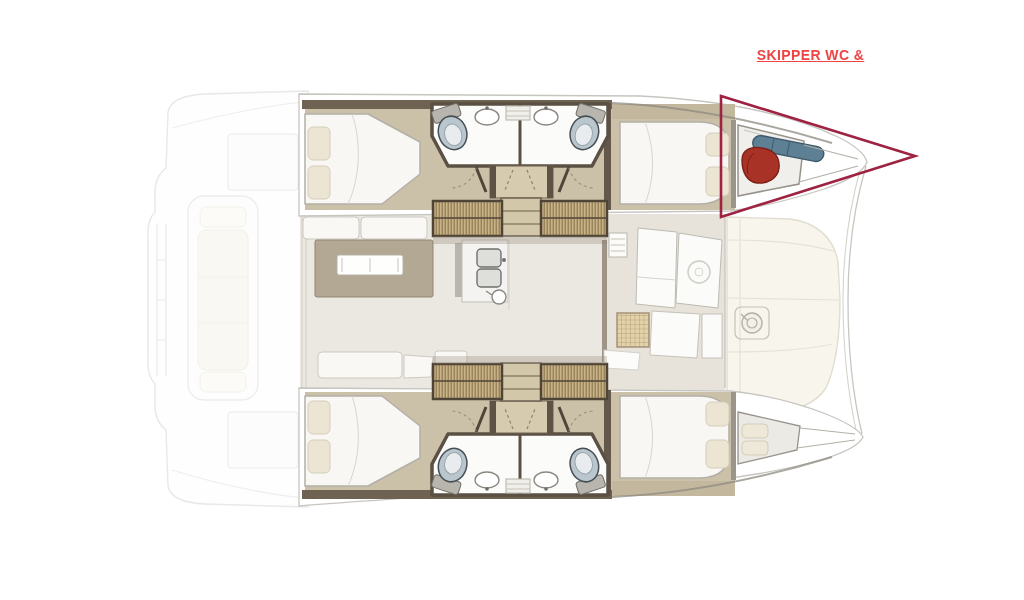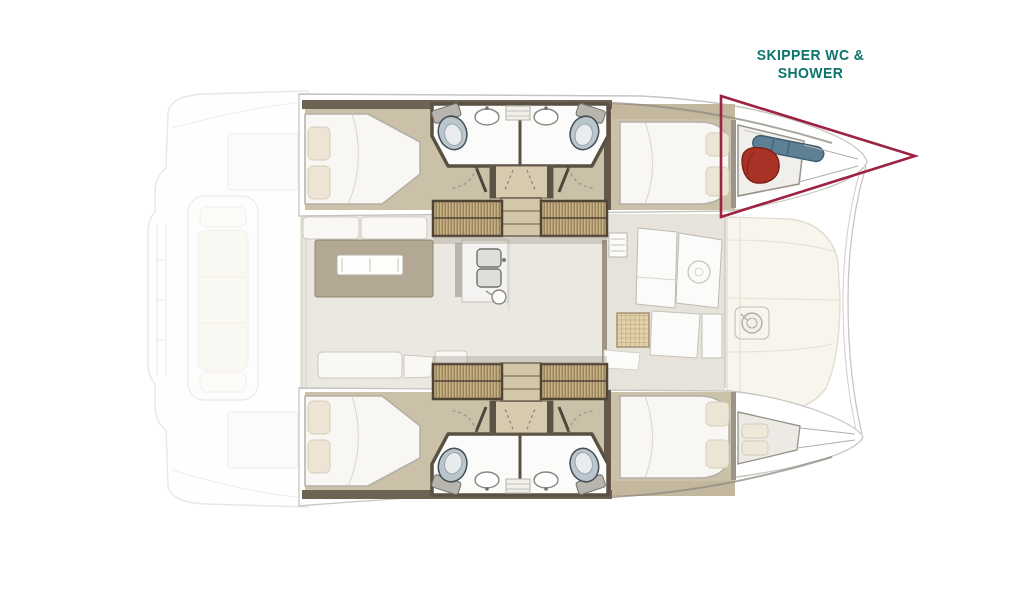--- a/index.html
+++ b/index.html
@@ -246,18 +246,17 @@
       <path d="M738,412 L800,426 L797,450 L738,464 Z" fill="#eceae5" stroke="#97928a" stroke-width="1.3"></path>
       <rect x="742" y="424" width="26" height="14" rx="4" fill="#eee8d8" stroke="#d5cdbb"></rect>
       <rect x="742" y="441" width="26" height="14" rx="4" fill="#eee8d8" stroke="#d5cdbb"></rect>
       <path d="M800,428 L855,434 M797,448 L855,440" stroke="#b3b0a8" stroke-width="1.2" fill="none"></path>
     </g>
   </g>
 
   <polygon points="721,96 915,156 721,217" fill="none" stroke-width="2.6" stroke="#9e2242"></polygon>
 </svg>
 
-<div class="callout" style="color: #0f766e;">
+<div class="callout" style="color: #ef4444; text-decoration: underline;">
   <div>SKIPPER WC &amp;</div>
-  <div>SHOWER</div>
 </div>
 
 </div>
 
 </body></html>

